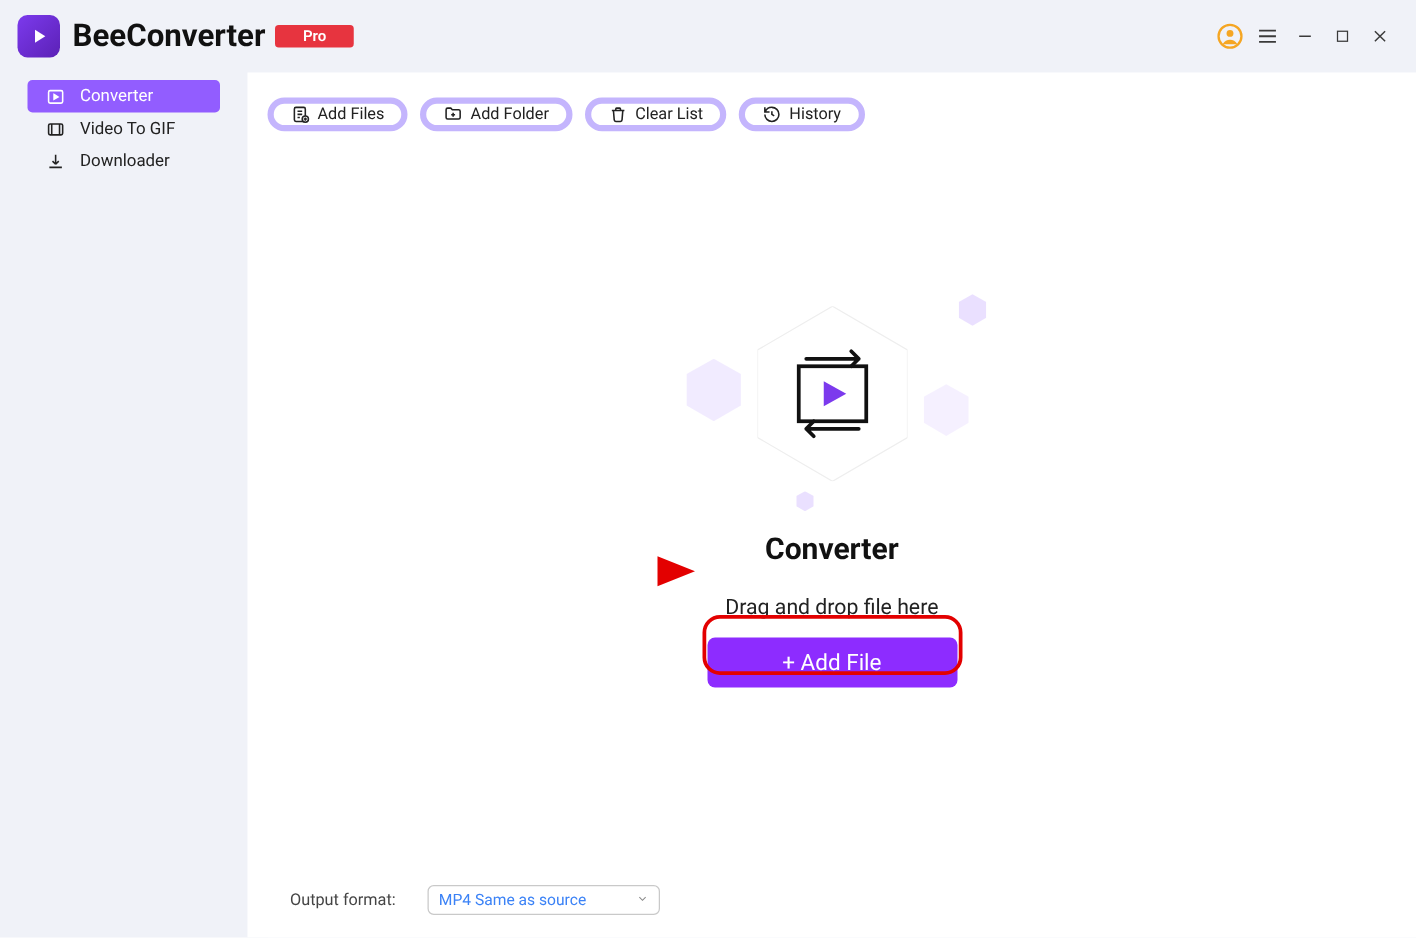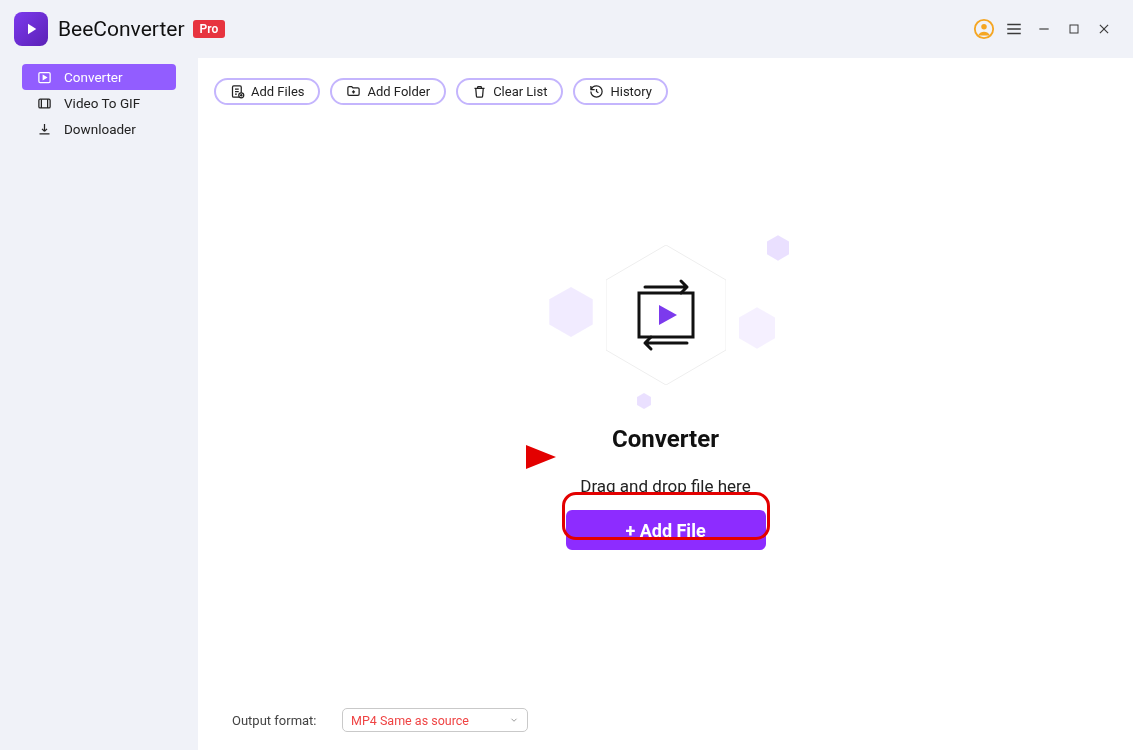--- a/index.html
+++ b/index.html
@@ -1,58 +1,58 @@
 <!DOCTYPE html>
 <html><head>
 <meta charset="utf-8">
 <style>
 * { margin: 0; padding: 0; box-sizing: border-box; font-family: -apple-system, BlinkMacSystemFont, "Segoe UI", Roboto, Arial, sans-serif; }
 body { width: 1133px; height: 750px; background: #f0f2f8; overflow: hidden; }
 
 .titlebar { height: 58px; display: flex; align-items: center; padding: 0 14px; }
 .logo { width: 34px; height: 34px; background: linear-gradient(135deg,#7c3aed,#5b21b6); border-radius: 8px; display: flex; align-items: center; justify-content: center; margin-right: 10px; }
 .logo svg { width: 18px; height: 18px; }
-.app-name { font-size: 21px; font-weight: 400; color: #111; }
-.pro-badge { margin-left: 8px; background: #e7343f; color: #fff; font-size: 12px; font-weight: 600; padding: 2px 7px; border-radius: 3px; }
+.app-name { font-size: 25px; font-weight: 700; color: #111; }
+.pro-badge { margin-left: 8px; background: #e7343f; color: #fff; font-size: 12px; font-weight: 600; padding: 2px 22px; border-radius: 3px; }
 .spacer { flex: 1; }
 .tb-btn { width: 30px; height: 30px; display: flex; align-items: center; justify-content: center; cursor: pointer; color: #3a3a3a; }
 .user-btn svg { color: #f5a623; }
 
 .content { display: flex; height: calc(100% - 58px); }
 .sidebar { width: 198px; padding: 6px 0; }
 .sidebar-item { height: 26px; margin: 0 22px 0 22px; padding-left: 14px; display: flex; align-items: center; gap: 12px; font-size: 13.5px; color: #222; border-radius: 4px; cursor: pointer; }
 .sidebar-item.active { background: #925dff; color: #fff; }
 .sidebar-item .icon { width: 16px; display: flex; justify-content: center; }
 
 .main { flex: 1; background: #fff; position: relative; display: flex; flex-direction: column; }
 .toolbar { padding: 20px 16px 0; display: flex; gap: 10px; }
-.pill-btn { height: 27px; border: 2px solid #c4b5fd; border-radius: 14px; background: #fff; display: flex; align-items: center; gap: 6px; padding: 0 14px; font-size: 13px; color: #222; cursor: pointer; }
+.pill-btn { height: 27px; border: 5px solid #c4b5fd; border-radius: 14px; background: #fff; display: flex; align-items: center; gap: 6px; padding: 0 14px; font-size: 13px; color: #222; cursor: pointer; }
 .pill-btn .icon { display: flex; }
 
 .dropzone-area { flex: 1; display: flex; flex-direction: column; align-items: center; justify-content: center; position: relative; padding-bottom: 80px; }
 .hex-graphic { position: relative; width: 270px; height: 180px; }
 .hex-main { position: absolute; left: 50%; top: 50%; transform: translate(-50%,-50%); width: 120px; height: 140px; }
 .hex-small { position: absolute; opacity: .35; }
 .hex-small.h1 { left: 18px; top: 62px; width: 44px; height: 50px; }
 .hex-small.h2 { right: 12px; top: 10px; width: 22px; height: 26px; }
 .hex-small.h3 { right: 26px; top: 82px; width: 36px; height: 42px; }
 .hex-small.h4 { left: 106px; bottom: -4px; width: 14px; height: 16px; }
 
 .dz-title { margin-top: 20px; font-size: 24px; font-weight: 700; color: #111; }
 .dz-sub { margin-top: 23px; font-size: 17px; color: #222; }
-.add-file-btn { margin-top: 14px; width: 200px; height: 40px; background: #8d2cff; color: #fff; font-size: 18px; border: none; border-radius: 6px; cursor: pointer; display: flex; align-items: center; justify-content: center; font-weight: 700; }
+.add-file-btn { margin-top: 14px; width: 200px; height: 40px; background: #8d2cff; color: #fff; font-size: 18px; border: none; border-radius: 6px; cursor: pointer; display: flex; align-items: center; justify-content: center; font-weight: 400; }
 .highlight-ring { position: absolute; border: 3px solid #e30000; border-radius: 14px; pointer-events: none; }
 
 .arrow { position: absolute; }
 
 .footer { position: absolute; left: 16px; bottom: 0; width: 100%; padding: 10px 18px 16px; background: #fff; }
 .footer-row { display: flex; align-items: center; gap: 18px; height: 28px; }
 .footer-row + .footer-row { margin-top: 4px; }
 .footer-label { width: 92px; font-size: 13px; color: #444; }
-.select-box { width: 186px; height: 24px; border: 1px solid #c9c9c9; border-radius: 5px; background: #fff; display: flex; align-items: center; padding: 0 8px; font-size: 12.5px; color: #ef4444; cursor: pointer; }
+.select-box { width: 186px; height: 24px; border: 1px solid #c9c9c9; border-radius: 5px; background: #fff; display: flex; align-items: center; padding: 0 8px; font-size: 12.5px; color: #3b82f6; cursor: pointer; }
 .select-box .chev { margin-left: auto; color: #888; }
 .path-box { width: 160px; height: 24px; border: 1px solid #c9c9c9; border-radius: 5px; background: #fff; display: flex; align-items: center; padding: 0 8px; font-size: 12.5px; color: #222; }
 .dots-btn, .folder-btn { width: 24px; height: 24px; border: 1px solid #c9c9c9; border-radius: 4px; display: flex; align-items: center; justify-content: center; cursor: pointer; font-size: 13px; color: #444; background:#fff;}
 .convert-all { position: absolute; right: 18px; bottom: 22px; width: 134px; height: 40px; border-radius: 20px; background: #e3d6ff; color: #fff; font-size: 17px; font-weight: 500; display: flex; align-items: center; justify-content: center; border: none; cursor: pointer; }
 </style>
 </head>
 <body>
 
 <div class="titlebar">
   <div class="logo">

